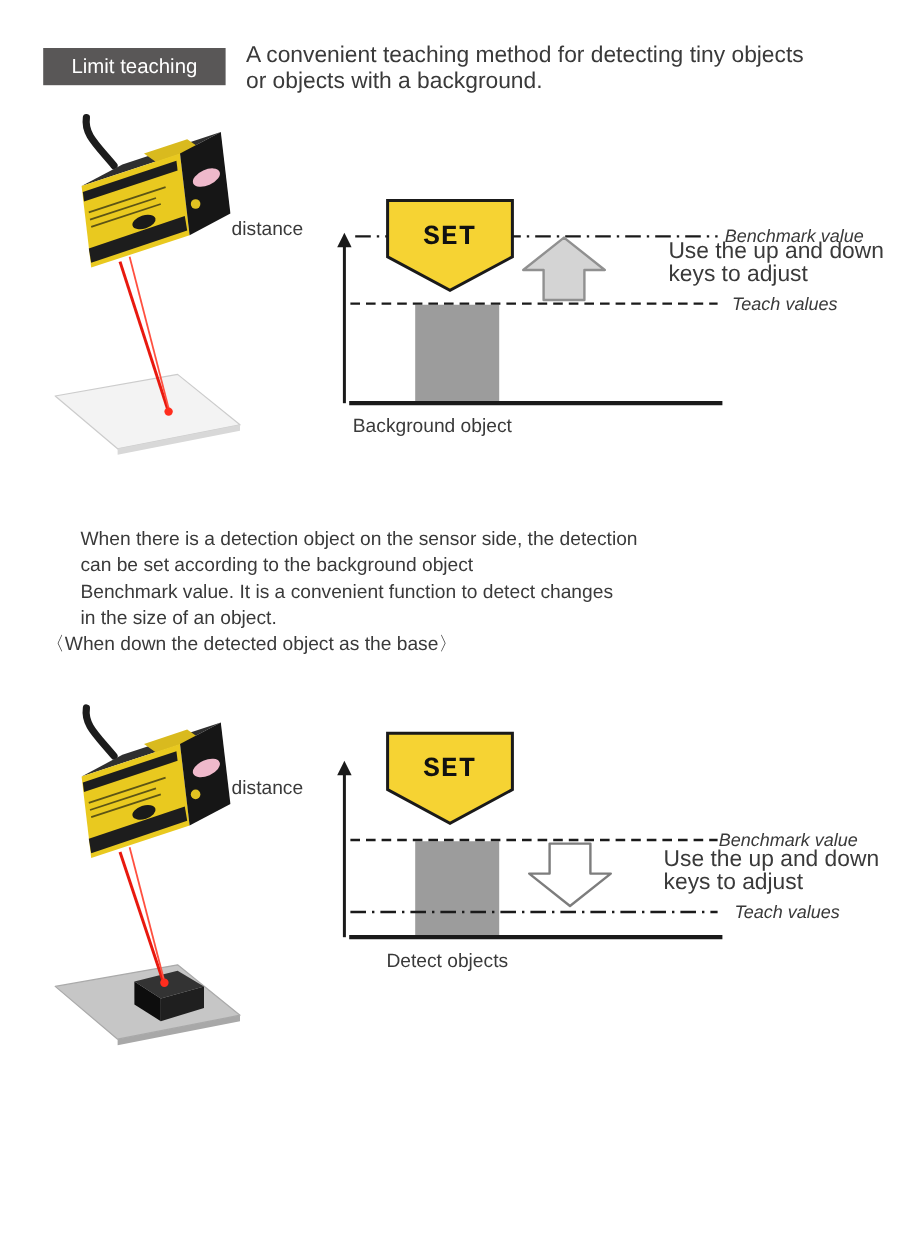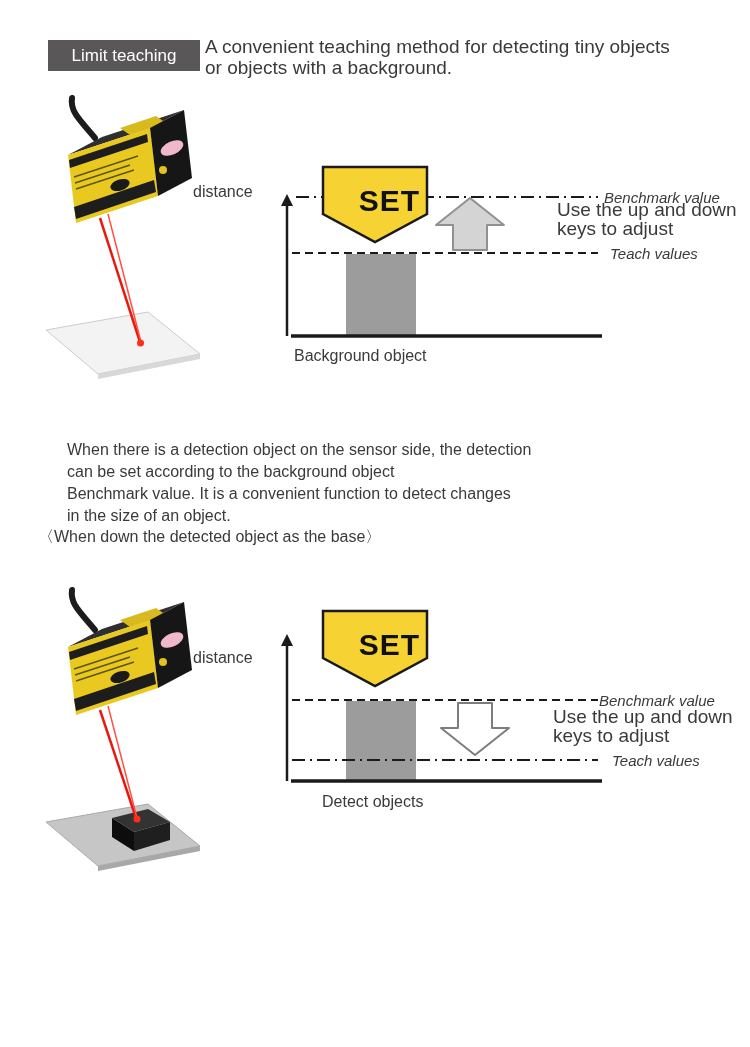--- a/index.html
+++ b/index.html
@@ -3,33 +3,33 @@
 <meta charset="utf-8">
 <style>
   * { margin:0; padding:0; box-sizing:border-box; }
   html,body { background:#ffffff; }
   .page {
     position:relative; width:750px; height:1047px; background:#ffffff;
     font-family:"Liberation Sans", sans-serif; color:#3a3a3a; overflow:hidden;
   }
   .gfx { position:absolute; left:0; top:0; width:750px; height:1047px; }
   .badge {
-    position:absolute; left:48px; top:40px; width:152px; height:31px;
+    position:absolute; left:36px; top:40px; width:152px; height:31px;
     background:#595757; color:#ffffff; font-size:17px;
     display:flex; align-items:center; justify-content:center;
   }
   .para { position:absolute; white-space:pre-line; font-size:19px; line-height:21px; }
   .mid  { line-height:22px; font-size:16px;margin-left:29px; }
   .foot { line-height:25px; font-size:16px; }
   .caption { position:absolute; font-size:16px; }
   .lbl { position:absolute; font-size:15px;font-style:italic; }
   .adj { position:absolute; white-space:pre-line; font-size:19px; line-height:18.5px; }
   .set-lbl {
-    position:absolute; width:90px; text-align:right;
-    font-size:30px; font-weight:bold; color:#111111; letter-spacing:1px;
+    position:absolute; width:90px; text-align:center;
+    font-size:23px; font-weight:bold; color:#111111; letter-spacing:1px;font-family:Liberation Mono, monospace;
   }
   .dist { position:absolute; width:80px; font-size:16px; }
   .obj-lbl { position:absolute; font-size:16px; }
 </style>
 </head>
 <body>
 
 <div class="page">
 
   <svg class="gfx" viewBox="0 0 750 1047" aria-hidden="true">

